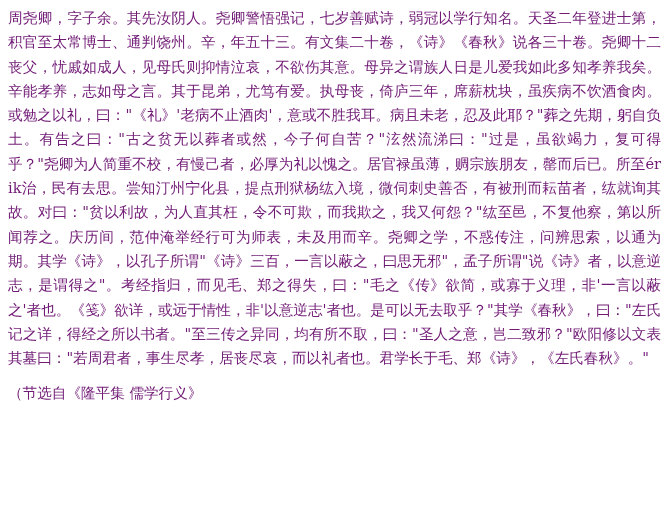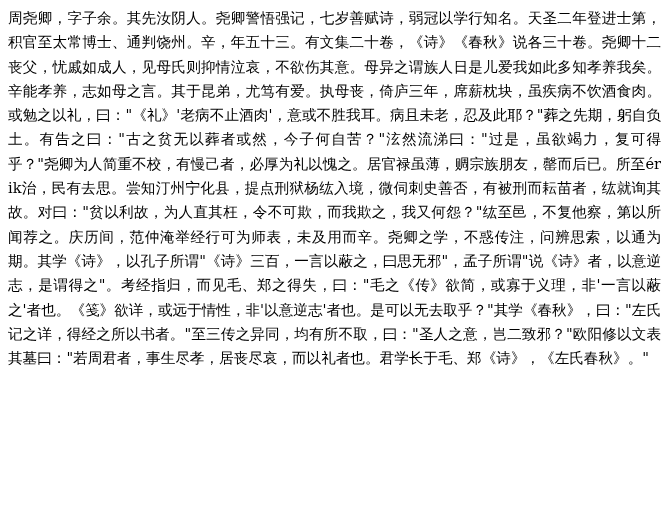--- a/index.html
+++ b/index.html
@@ -17,33 +17,34 @@
     width: 669px;
     height: 506px;
     box-sizing: border-box;
     padding: 6px 8px 0 8px;
     background: #ffffff;
   }
   .para {
     font-family: "DejaVu Serif", "Liberation Serif", serif;
     font-size: 14.6px;
     line-height: 24.3px;
-    color: #000000;
+    color: #701a75;
     text-align: justify;
     text-justify: inter-character;
     letter-spacing: 0px;
     margin: 0;
     word-break: break-all;
   }
   .body-para {
     text-indent: 0;
   }
   .source-para {
     margin-top: 11px;
     text-indent: 0;
   }
 </style>
 </head>
 <body>
 
 <div id="page">
   <p class="para body-para">周尧卿，字子余。其先汝阴人。尧卿警悟强记，七岁善赋诗，弱冠以学行知名。天圣二年登进士第，积官至太常博士、通判饶州。辛，年五十三。有文集二十卷，《诗》《春秋》说各三十卷。尧卿十二丧父，忧戚如成人，见母氏则抑情泣哀，不欲伤其意。母异之谓族人日是儿爱我如此多知孝养我矣。辛能孝养，志如母之言。其于昆弟，尤笃有爱。执母丧，倚庐三年，席薪枕块，虽疾病不饮酒食肉。或勉之以礼，曰："《礼》'老病不止酒肉'，意或不胜我耳。病且未老，忍及此耶？"葬之先期，躬自负土。有告之曰："古之贫无以葬者或然，今子何自苦？"泫然流涕曰："过是，虽欲竭力，复可得乎？"尧卿为人简重不校，有慢己者，必厚为礼以愧之。居官禄虽薄，赒宗族朋友，罄而后已。所至érik治，民有去思。尝知汀州宁化县，提点刑狱杨纮入境，微伺刺史善否，有被刑而耘苗者，纮就询其故。对曰："贫以利故，为人直其枉，令不可欺，而我欺之，我又何怨？"纮至邑，不复他察，第以所闻荐之。庆历间，范仲淹举经行可为师表，未及用而辛。尧卿之学，不惑传注，问辨思索，以通为期。其学《诗》，以孔子所谓"《诗》三百，一言以蔽之，曰思无邪"，孟子所谓"说《诗》者，以意逆志，是谓得之"。考经指归，而见毛、郑之得失，曰："毛之《传》欲简，或寡于义理，非'一言以蔽之'者也。《笺》欲详，或远于情性，非'以意逆志'者也。是可以无去取乎？"其学《春秋》，曰："左氏记之详，得经之所以书者。"至三传之异同，均有所不取，曰："圣人之意，岂二致邪？"欧阳修以文表其墓曰："若周君者，事生尽孝，居丧尽哀，而以礼者也。君学长于毛、郑《诗》，《左氏春秋》。"</p>
+  <p class="para source-para">（节选自《隆平集  儒学行义》</p>
 </div>
 
 </body></html>

